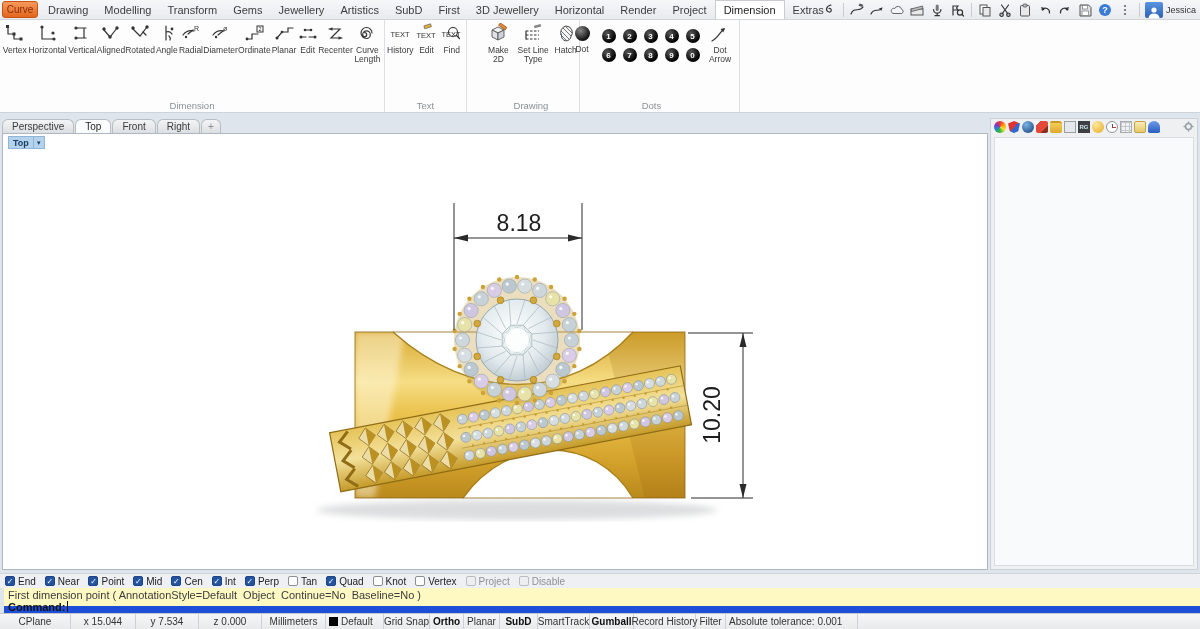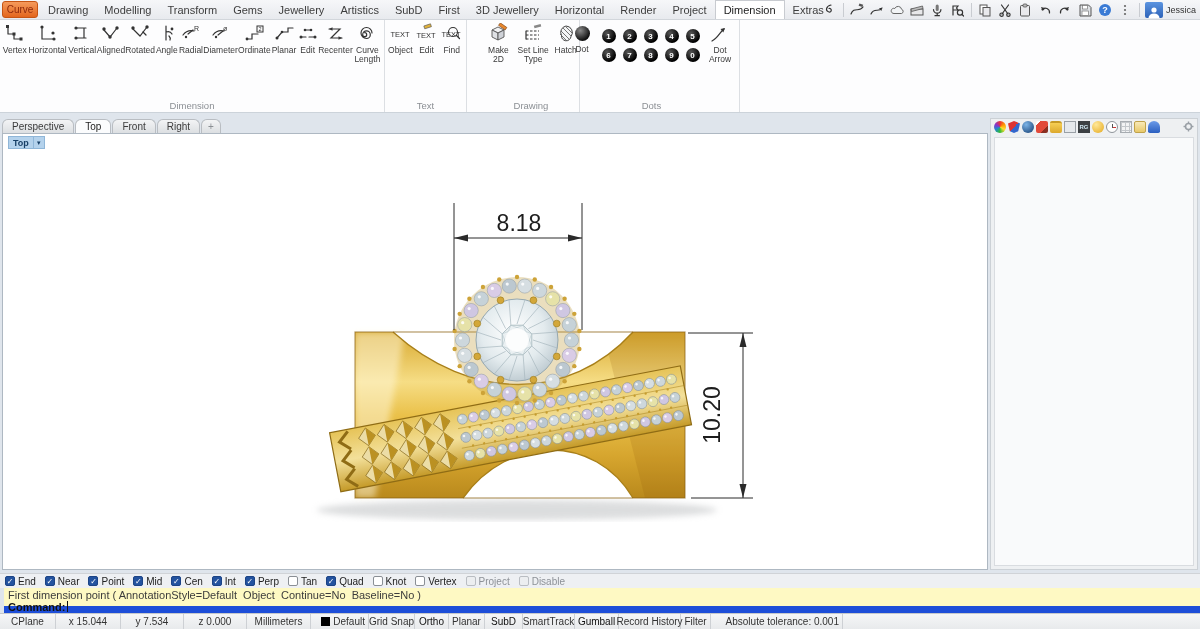--- a/index.html
+++ b/index.html
@@ -88,22 +88,22 @@
   #cmd-line { display:flex; padding-left:4px; }
   #cmd-prompt { font-size:11px; font-weight:bold; color:#111; }
   #caret { width:1px; height:11px; background:#111; margin-left:2px; }
 
   
   #statusbar { position:absolute; left:0; top:613px; width:1200px; height:16px;
     background:linear-gradient(#f5f6f7,#e8eaec); border-top:1px solid #c6c9cc;
     display:flex; align-items:stretch; font-size:10px; color:#333; }
   .scell { display:flex; align-items:center; justify-content:center; border-right:1px solid #cdd0d4;
     white-space:nowrap; padding:0 3px; }
-  .scell.left { justify-content:flex-end; }
-  .scell.on { font-weight:normal; color:#101010; }
+  .scell.left { justify-content:flex-start; }
+  .scell.on { font-weight:bold; color:#101010; }
   #layer-swatch { width:9px; height:9px; background:#000; margin-right:3px; }
 
   
   .ic-colorwheel { border-radius:50%; background:conic-gradient(#e33,#f90,#fd3,#3b3,#28c,#83c,#e33); }
   .ic-shield { clip-path:polygon(50% 0,100% 20%,85% 85%,50% 100%,15% 85%,0 20%);
     background:linear-gradient(135deg,#d33 50%,#36c 50%); }
   .ic-globe { border-radius:50%; background:radial-gradient(circle at 35% 30%,#7db5e8,#123a6e); }
   .ic-brush { background:linear-gradient(135deg,#fff 20%,#e2493a 20%,#e2493a 70%,#8a2f22 70%); border-radius:2px; }
   .ic-folder { background:linear-gradient(#f6cf55,#dca82c); border-radius:2px 3px 2px 2px; border-top:2px solid #c79a25; }
   .ic-screen { background:#e6e9ec; border:1px solid #9aa0a6; }
@@ -364,21 +364,21 @@
     </div>
     <div class="glabel">Dimension</div>
   </div>
 
   <div class="rgroup" style="left:385px; width:82px;">
     <div class="rbtns">
       <div class="rbtn" style="width:27px">
         <svg>
             <text x="11" y="14" text-anchor="middle" font-size="7.5" fill="#333" font-family="Liberation Sans, sans-serif">TEXT</text>
           </svg>
-        <span>Object</span>
+        <span>History</span>
       </div>
       <div class="rbtn" style="width:26px">
         <svg>
             <text x="11" y="15" text-anchor="middle" font-size="7.5" fill="#333" font-family="Liberation Sans, sans-serif">TEXT</text>
             <rect x="9" y="2" width="7" height="3" fill="#e0b13a" stroke="#555" stroke-width=".6" transform="rotate(-18 12 3)"></rect>
           </svg>
         <span>Edit</span>
       </div>
       <div class="rbtn" style="width:25px">
         <svg>
@@ -919,21 +919,21 @@
 
 <div id="cmdarea">
   <div id="cmd-history">First dimension point ( AnnotationStyle=Default  Object  Continue=No  Baseline=No )</div>
   <div id="cmd-line">
     <span id="cmd-prompt">Command:</span>
     <span id="caret"></span>
   </div>
 </div>
 
 <div id="statusbar">
-  <span class="scell" style="width:56px">CPlane</span>
+  <span class="scell" style="width:71px">CPlane</span>
   <span class="scell" style="width:65px">x 15.044</span>
   <span class="scell" style="width:63px">y 7.534</span>
   <span class="scell" style="width:63px">z 0.000</span>
   <span class="scell" style="width:64px">Millimeters</span>
   <span class="scell left" style="width:58px">
       <span id="layer-swatch"></span>
       <span>Default</span>
     </span>
   <span class="scell" style="width:46px">Grid Snap</span>
   <span class="scell on" style="width:34px">Ortho</span>

